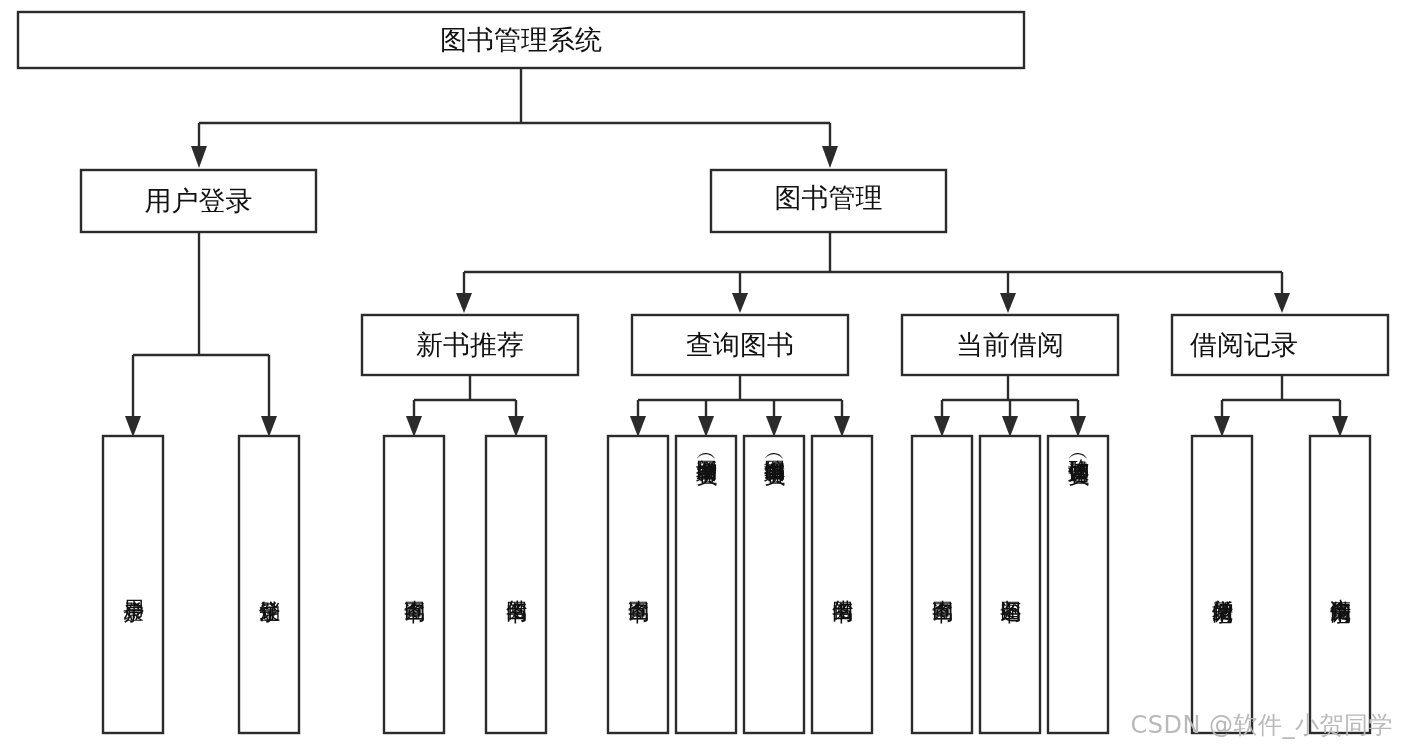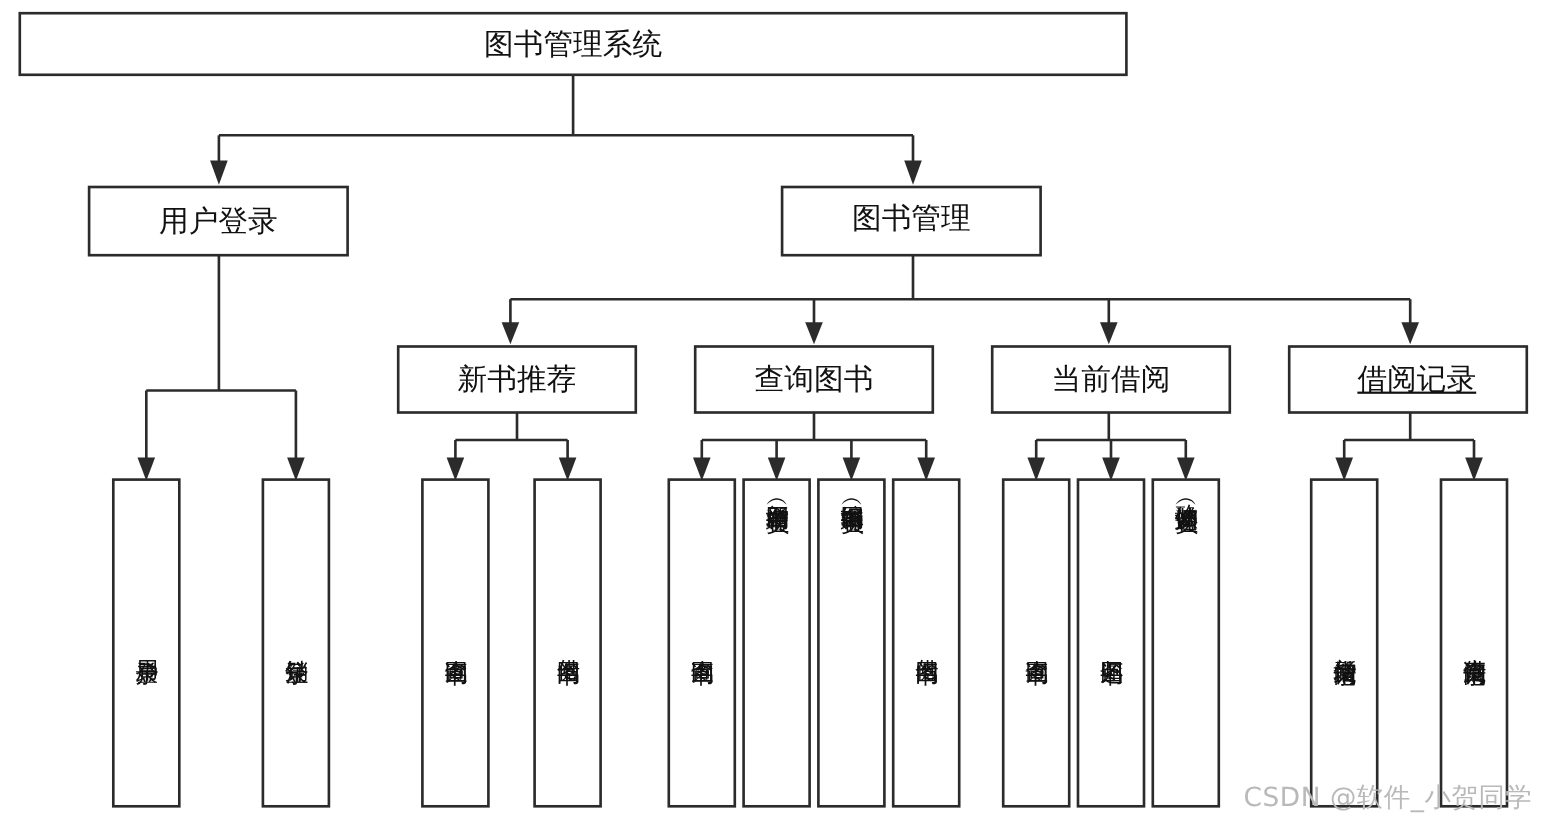--- a/index.html
+++ b/index.html
@@ -191,21 +191,21 @@
   </svg>
 
   <div class="top-label" style="left:18px; top:12px; width:1006px; height:56px;">图书管理系统</div>
 
   <div class="mid-label" style="left:81px; top:170px; width:235px; height:62px;">用户登录</div>
   <div class="mid-label" style="left:711px; top:170px; width:235px; height:56px;">图书管理</div>
 
   <div class="mid-label" style="left:362px; top:315px; width:216px; height:60px;">新书推荐</div>
   <div class="mid-label" style="left:632px; top:315px; width:216px; height:60px;">查询图书</div>
   <div class="mid-label" style="left:902px; top:315px; width:216px; height:60px;">当前借阅</div>
-  <div class="mid-label" style="left:1184px; top:315px; width:208px; height:60px;text-decoration:underline;">借阅记录</div>
+  <div class="mid-label" style="left:1140px; top:315px; width:208px; height:60px;">借阅记录</div>
 
   <div class="leaf-label-wrap" style="left:103px; top:436px; width:60px; height:297px;">
     <span class="leaf-label">用户登录</span>
   </div>
   <div class="leaf-label-wrap" style="left:239px; top:436px; width:60px; height:297px;">
     <span class="leaf-label">注销登录</span>
   </div>
 
   <div class="leaf-label-wrap" style="left:384px; top:436px; width:60px; height:297px;">
     <span class="leaf-label">查询图书</span>

